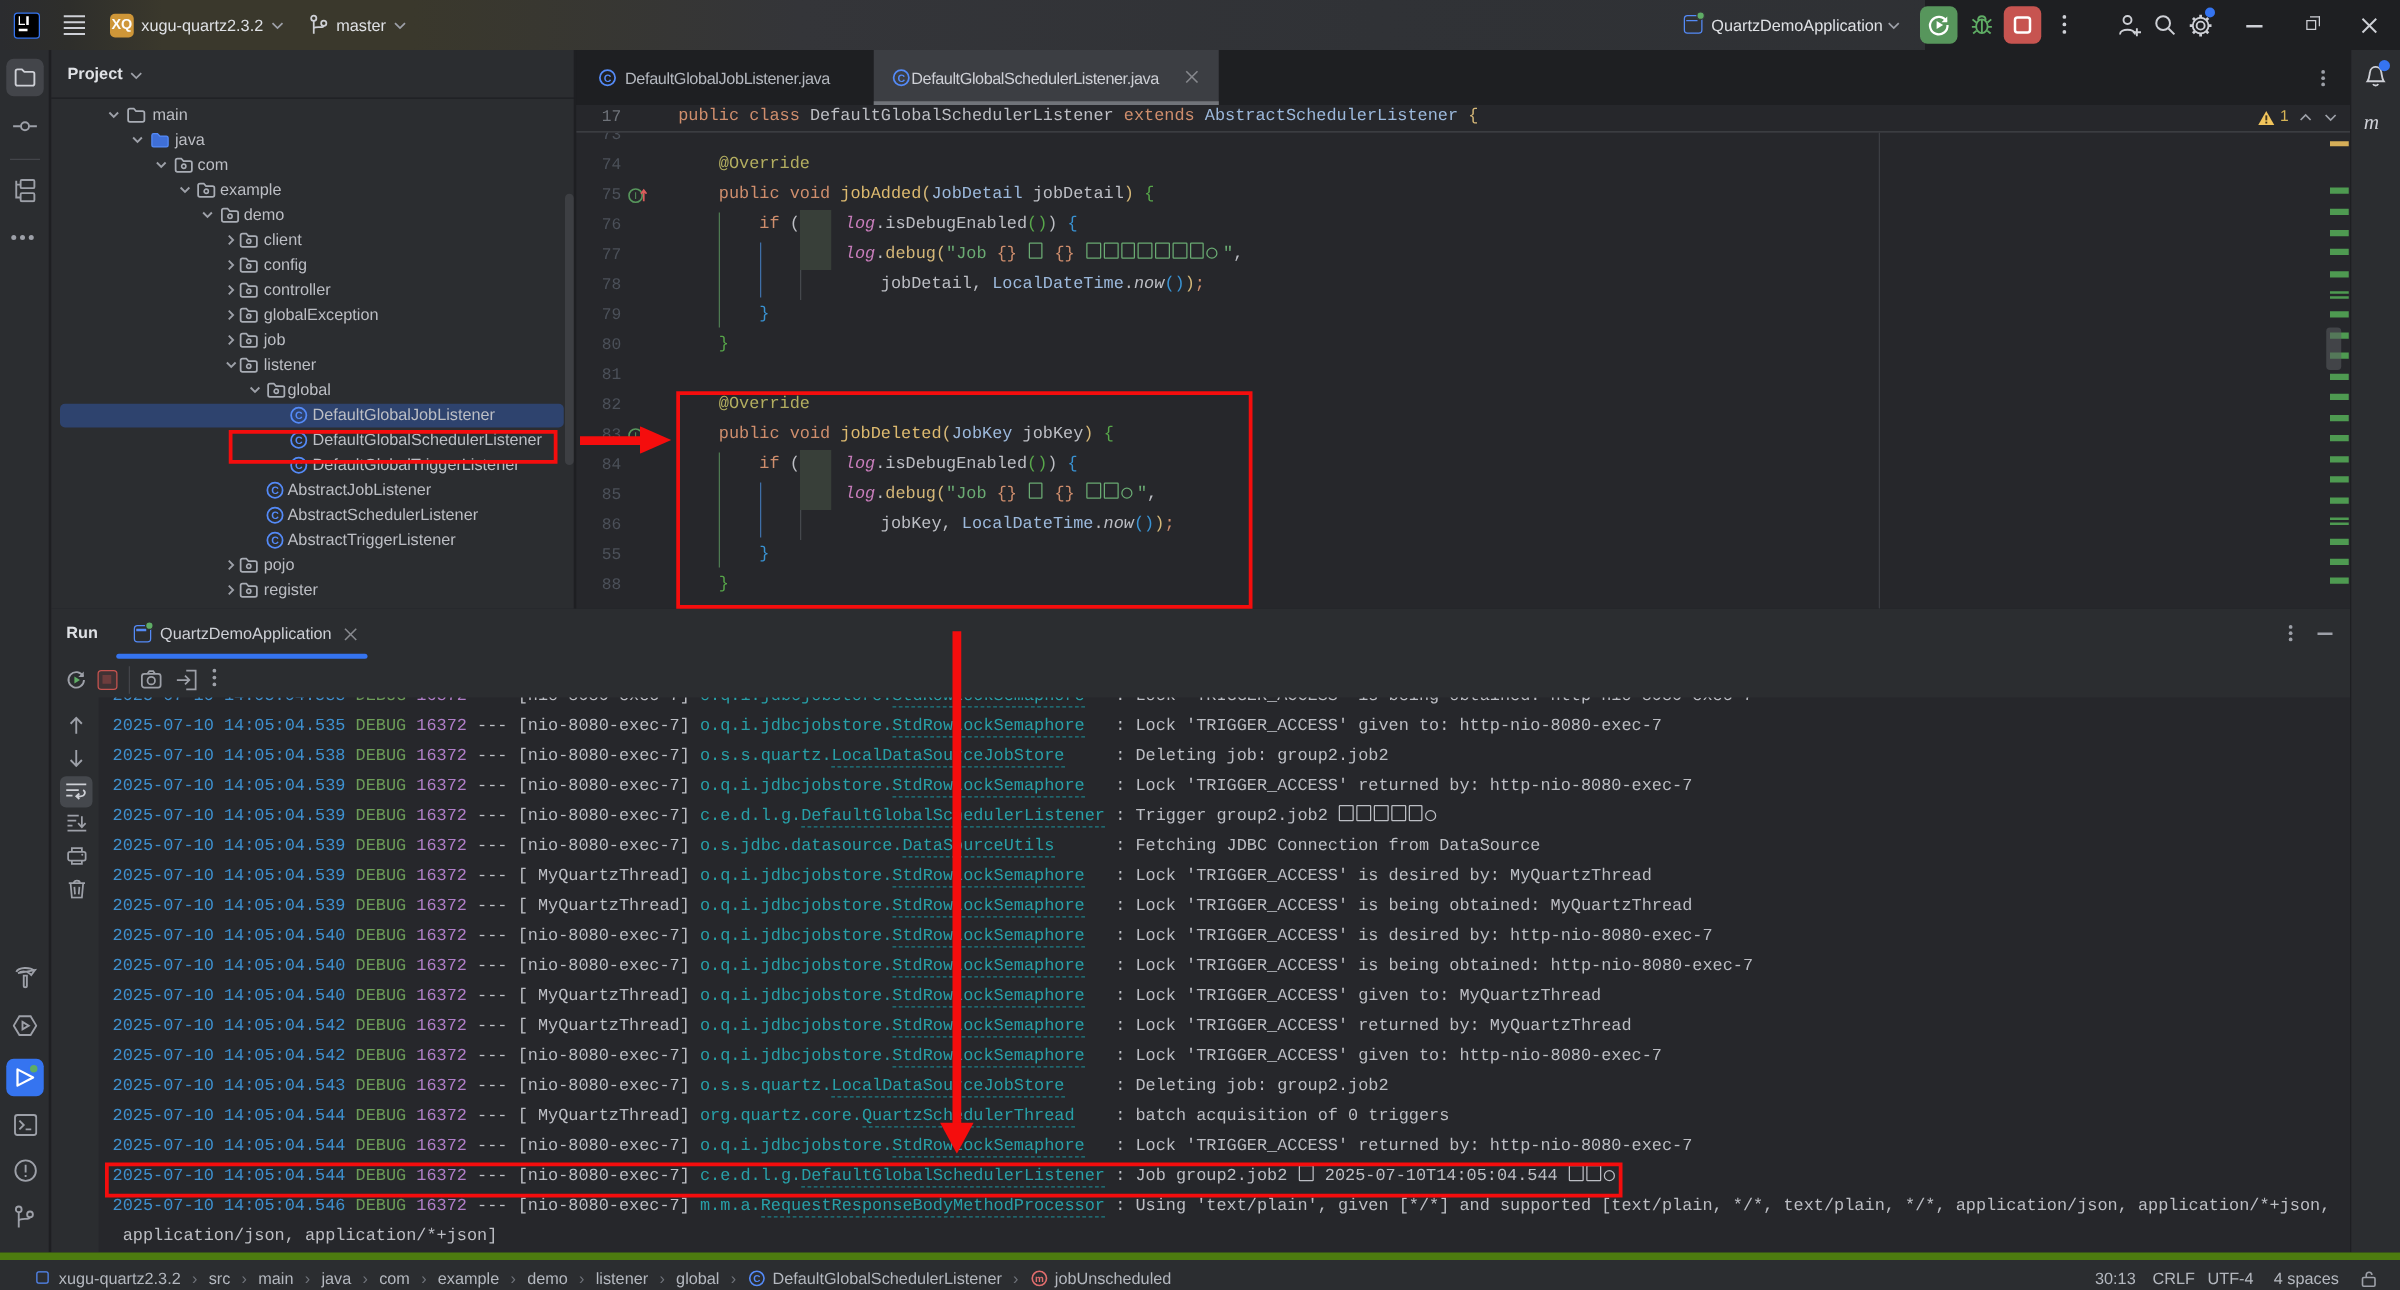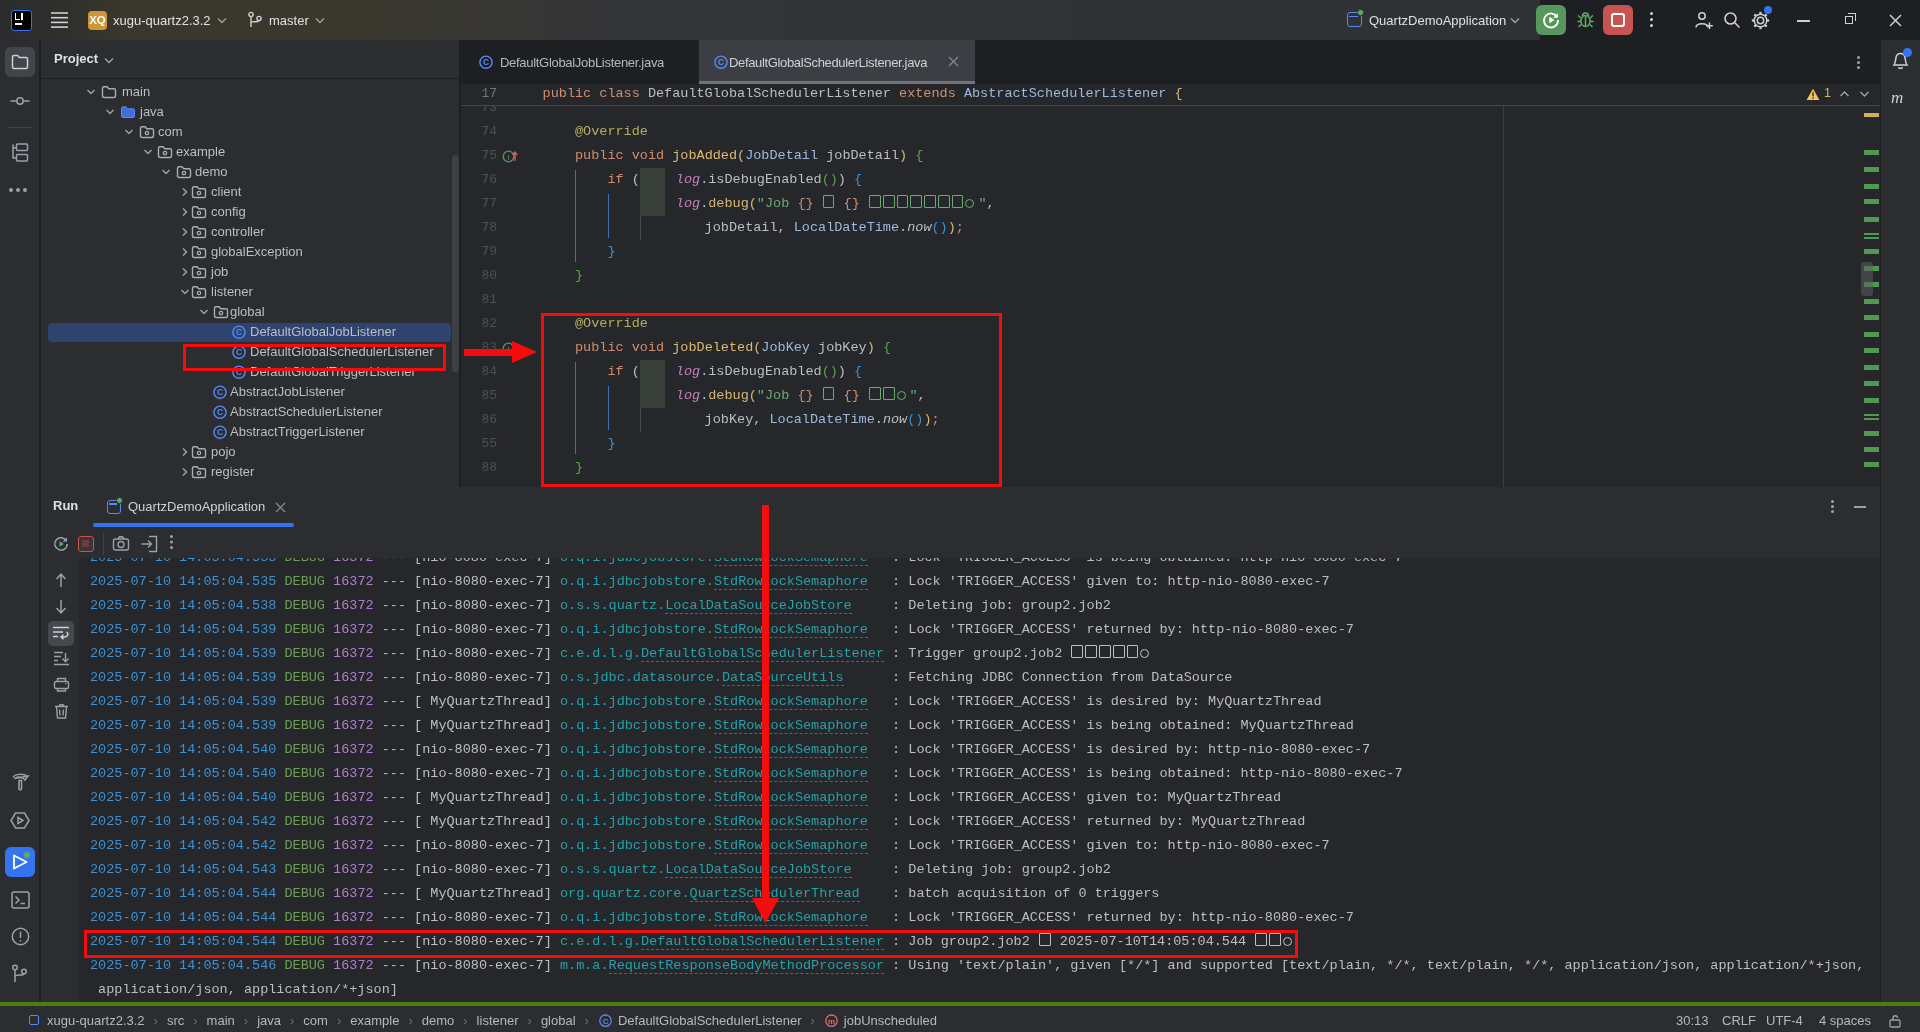--- a/index.html
+++ b/index.html
@@ -29,21 +29,21 @@
   .cls { color:#9CB9DC; } .str { color:#6AAB73; } .fld { color:#C77DBB; font-style:italic;margin-left:36px; }
   .ph { color:#CF8E6D; } .gold { color:#D5B778; } .gbr { color:#57A64A; } .bbr { color:#3993D4; }
   .hl { background:#383F39; }
   
   #runpanel { left:41px; top:487px; width:1839px; height:515px; background:#2B2D30; }
   #console { position:absolute; left:38px; top:71px; width:1801px; height:444px; background:#26272B; overflow:hidden; }
   .con { position:absolute; left:52px; white-space:pre; color:#BCBEC4; }
   .ts { color:#3E90CE; } .dbg { color:#6D9D58; } .pid { color:#B07EC8; } .lg { color:#27A0A8; }
   .lgu { color:#27A0A8; border-bottom:1px dashed #1E7E86; }
   
-  #statusbar { left:0; top:1002px; width:1920px; height:30px; background:#2B2D30; border-top:4px solid #4d7c0f;
+  #statusbar { left:0; top:1002px; width:1920px; height:30px; background:#2B2D30; border-top:6px solid #4d7c0f;
      color:#B4B8BF; font-size:13px; line-height:29px; }
   
   .cj { display:inline-block; width:11.8px; height:13px; border:1.2px solid currentColor; margin:0 1px; vertical-align:-1px; border-radius:1px; }
   .cp { display:inline-block; width:12px; height:13px; position:relative; margin:0 1px; vertical-align:-1px; }
   .cp::after { content:""; position:absolute; left:0; bottom:0; width:7px; height:7px; border:1.2px solid currentColor; border-radius:50%; }
   
   .red { position:absolute; border:3px solid #F50D0D; z-index:50; }
   .sep { font-weight:normal; color:#6F737A; margin:0 9px; }
   #statusbar span { position:absolute; }
 </style>

